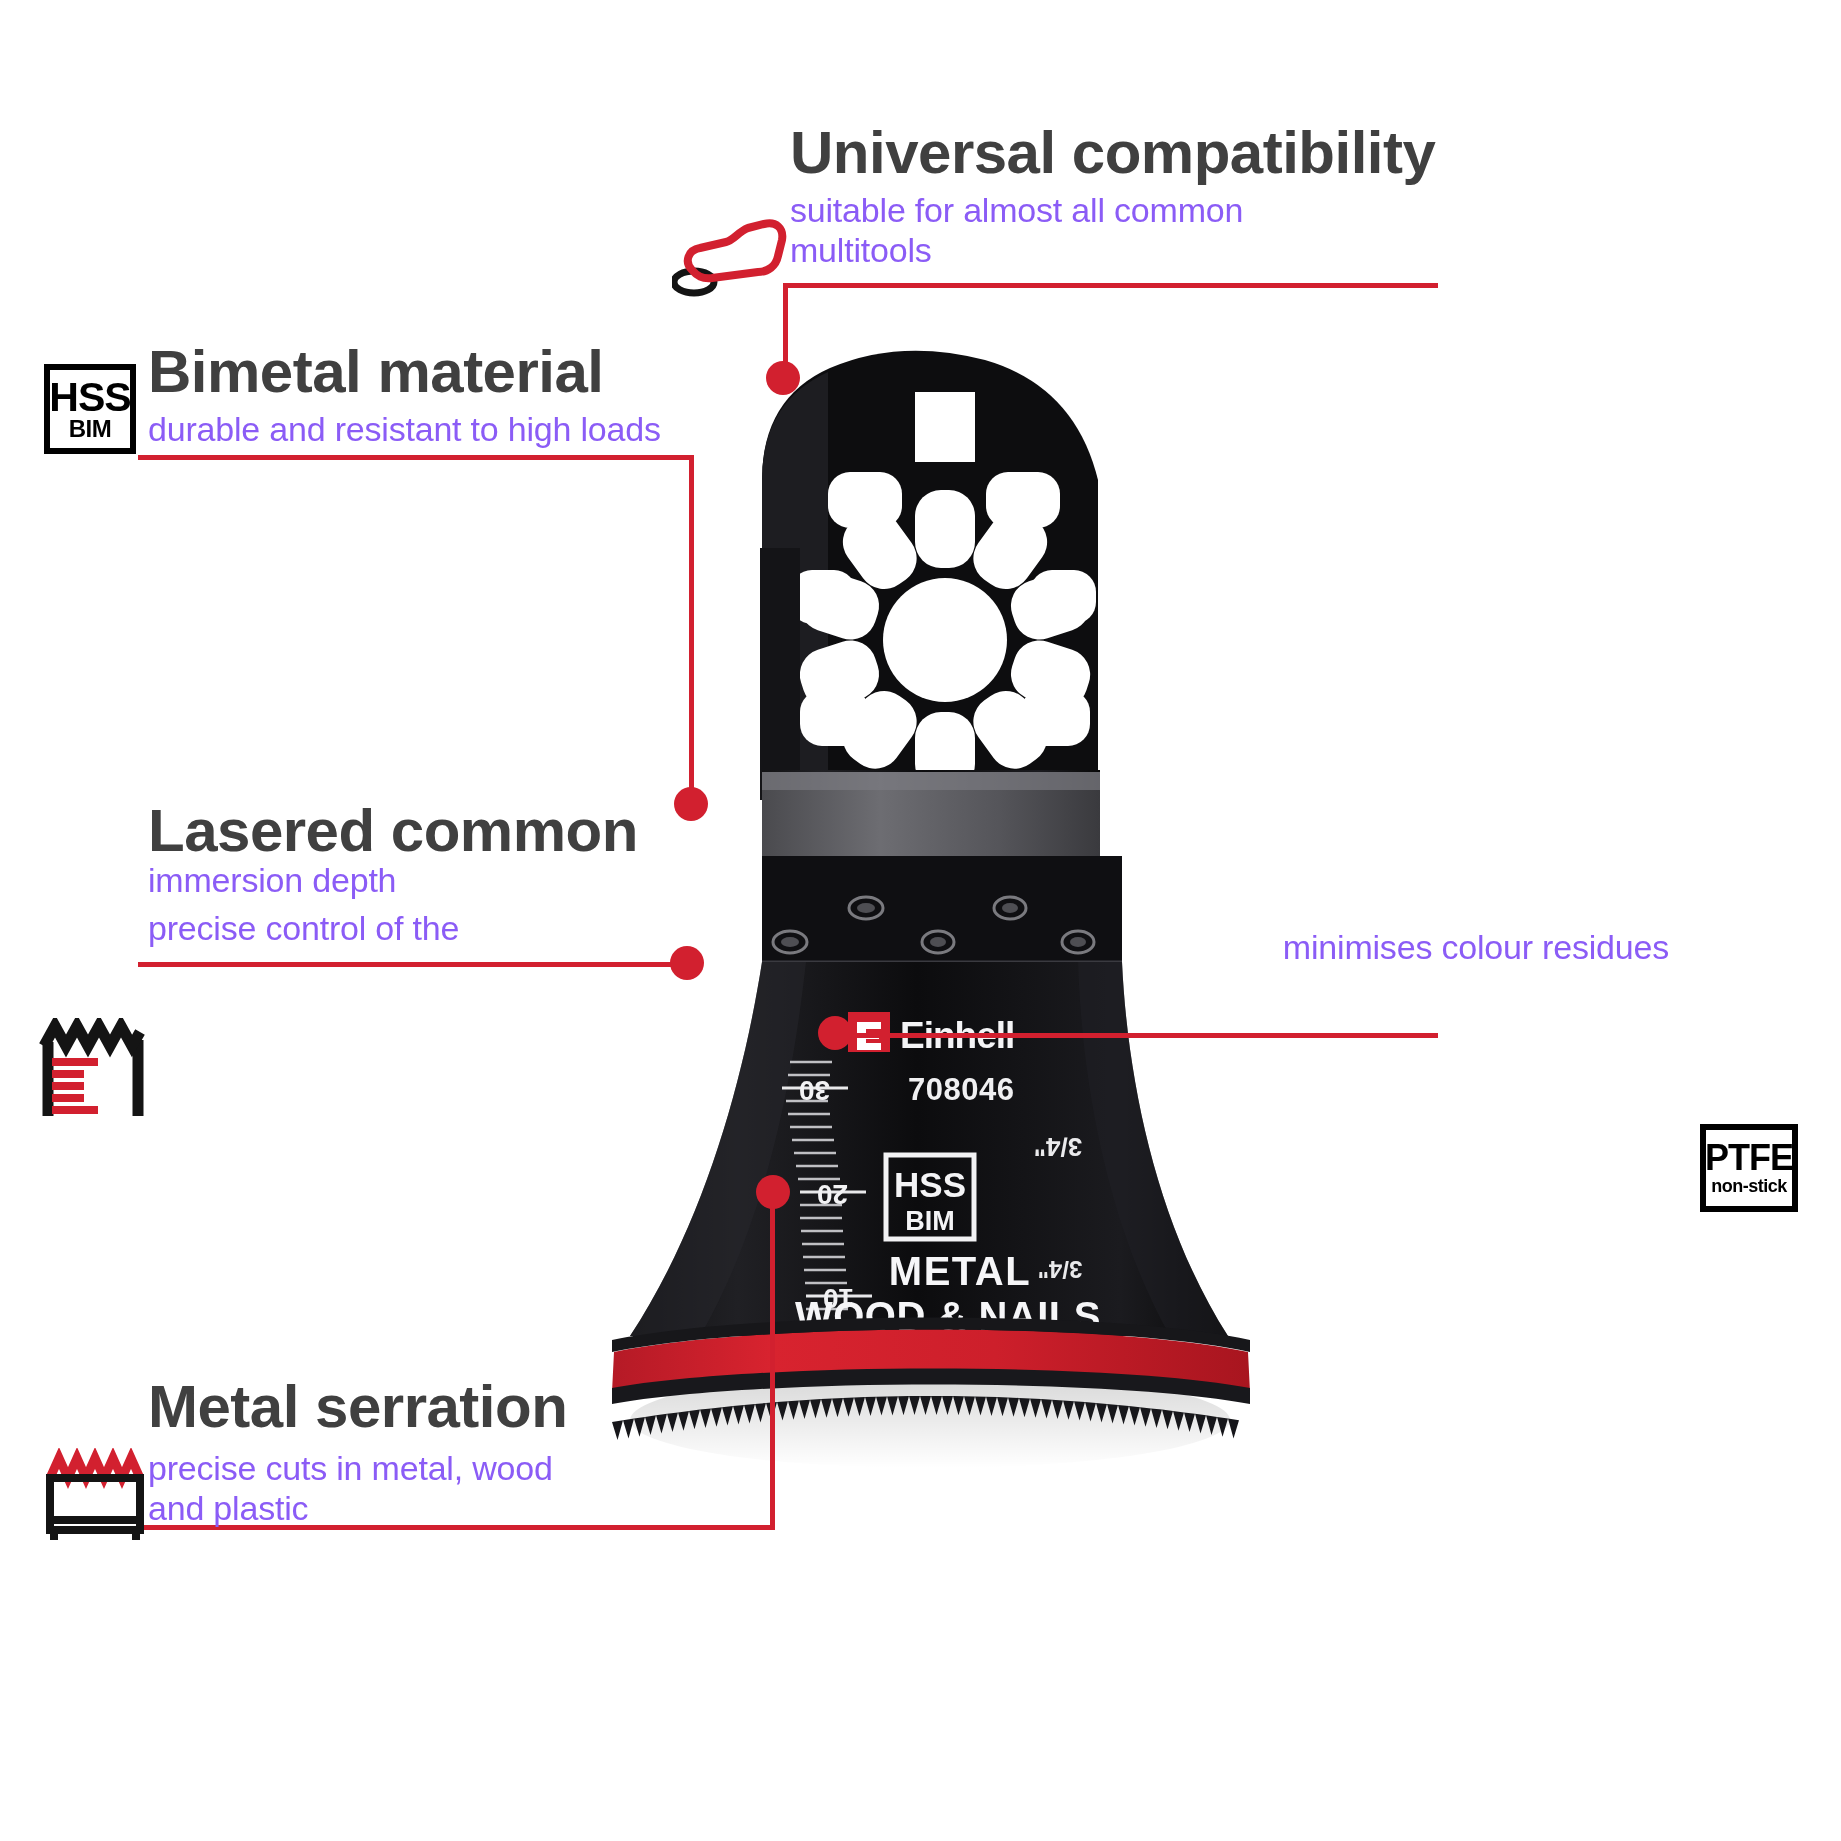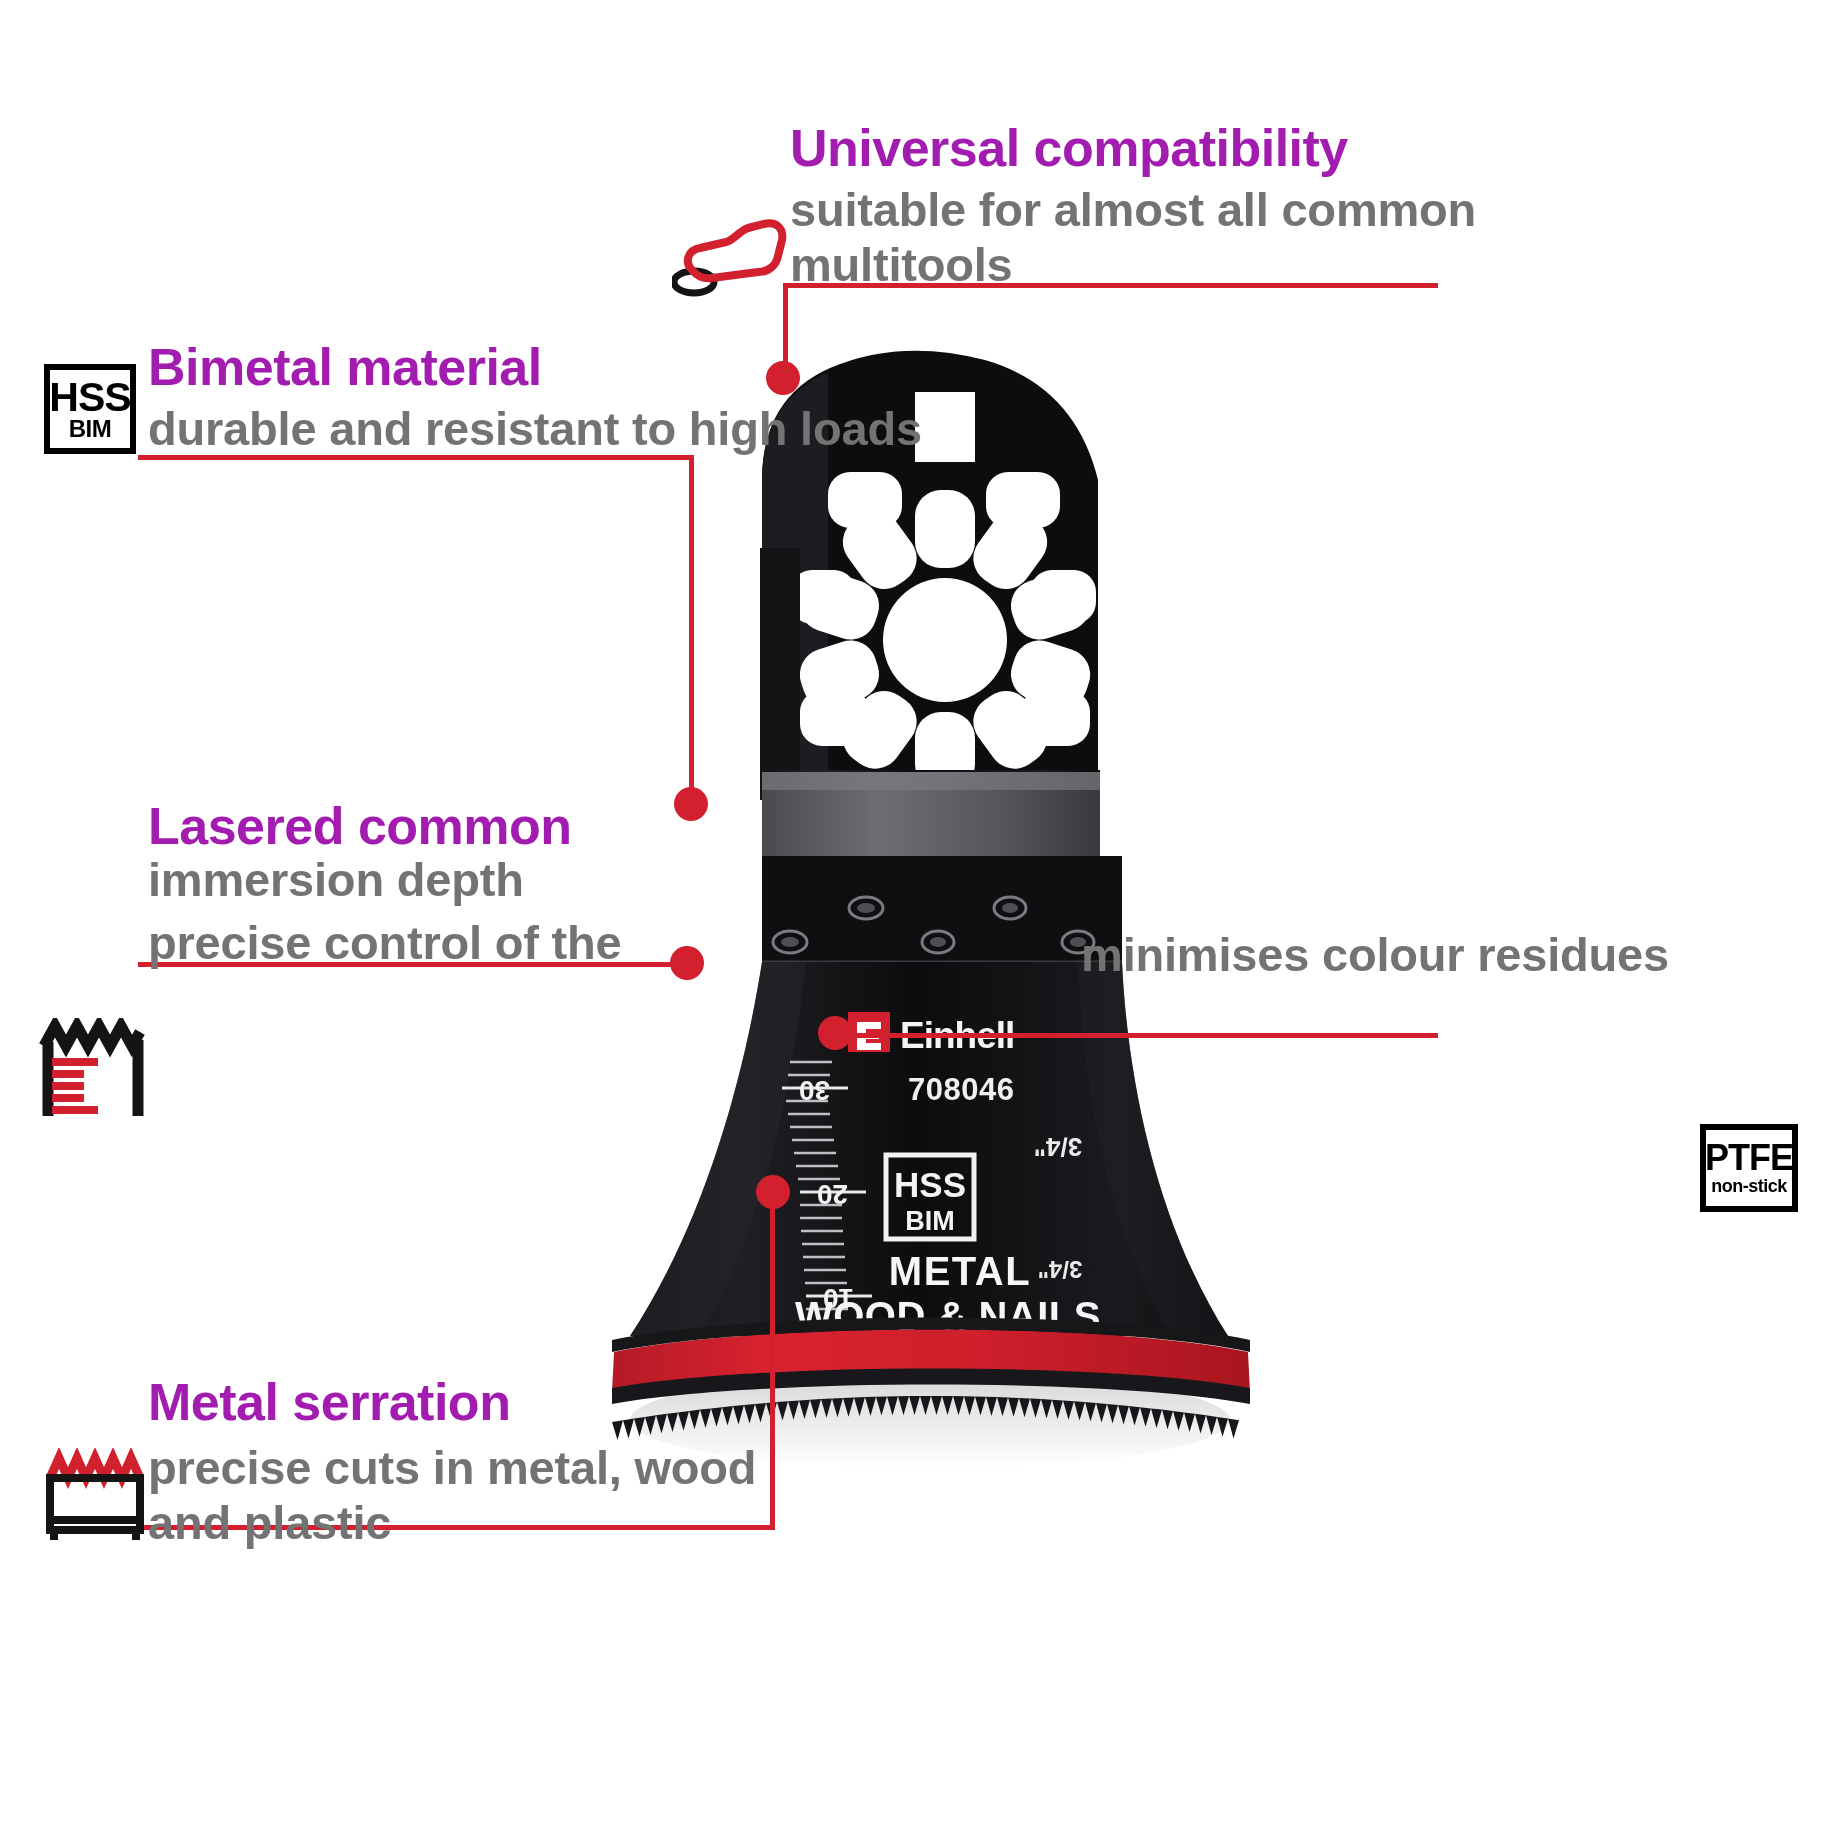--- a/index.html
+++ b/index.html
@@ -8,30 +8,30 @@
     width:1841px; height:1841px;
     position:relative;
     font-family:"Liberation Sans", sans-serif;
     overflow:hidden;
   }
 
   
   .callout { position:absolute; }
   .callout .title {
     font-weight:bold;
-    color:#a21caf;
-    font-size:52px;
+    color:#404040;
+    font-size:60px;
     line-height:1.02;
     letter-spacing:-0.5px;
     white-space:nowrap;
   }
   .callout .sub {
-    font-weight:bold;
-    color:#737373;
-    font-size:47px;
+    font-weight:normal;
+    color:#8b5cf6;
+    font-size:34px;
     line-height:1.16;
     letter-spacing:-0.2px;
   }
   .callout.right .title,
   .callout.right .sub { text-align:right; }
 
   
   .lead {
     position:absolute;
     background:#d2202f;

